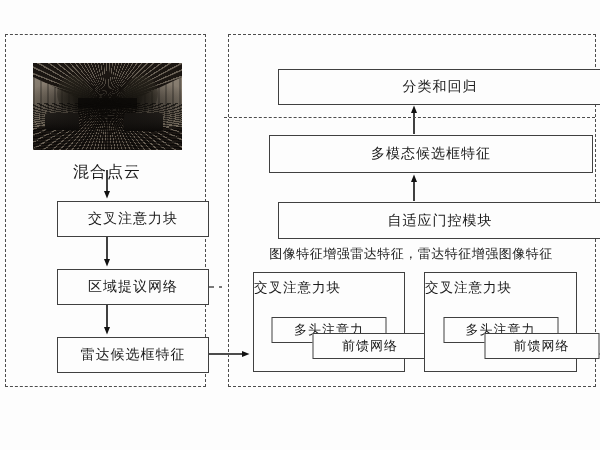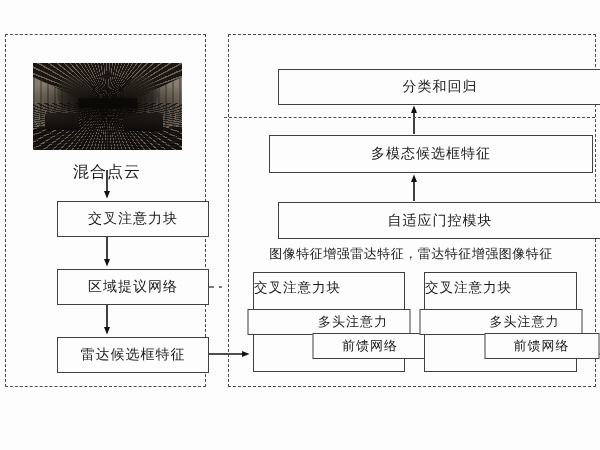--- a/index.html
+++ b/index.html
@@ -31,21 +31,21 @@
   .c-enh{left:228px;top:245px;width:366px;font-size:13px;letter-spacing:0.5px;}
   .block{position:absolute;top:272px;height:98px;border:1.5px solid #404040;background:#fdfdfd;}
   .blk-l{left:253px;width:150px;}
   .blk-r{left:424px;width:151px;}
   .block-title{position:absolute;left:0;top:6px;width:100%;text-align:left;font-size:13.5px;letter-spacing:1px;white-space:nowrap;}
   .inner-box{
     position:absolute;left:50%;transform:translateX(-50%);width:113px;height:24px;
     border:1.4px solid #404040;background:#fdfdfd;display:flex;align-items:center;justify-content:center;
     font-size:13px;letter-spacing:1px;white-space:nowrap;
   }
-  .ib-att{top:36px;padding-left:48px;}
+  .ib-att{top:44px;}
   .ib-ffn{top:60px;margin-left:41px;}
   
   .scene{position:absolute;left:33px;top:63px;width:149px;height:87px;background:#1b1612;overflow:hidden;}
   .rays{position:absolute;inset:0;
     background:repeating-conic-gradient(from -90deg at 50% 46%,rgba(216,203,182,0.45) 0deg 0.9deg,rgba(27,22,18,0) 1.4deg 4.2deg);
     opacity:0.9;}
   .vignette{position:absolute;inset:0;
     background:radial-gradient(ellipse 60% 34% at 50% 48%,rgba(10,8,6,0.95) 0%,rgba(10,8,6,0.55) 45%,rgba(10,8,6,0) 100%);}
   .bld{position:absolute;top:16%;height:58%;width:30%;
     background:

